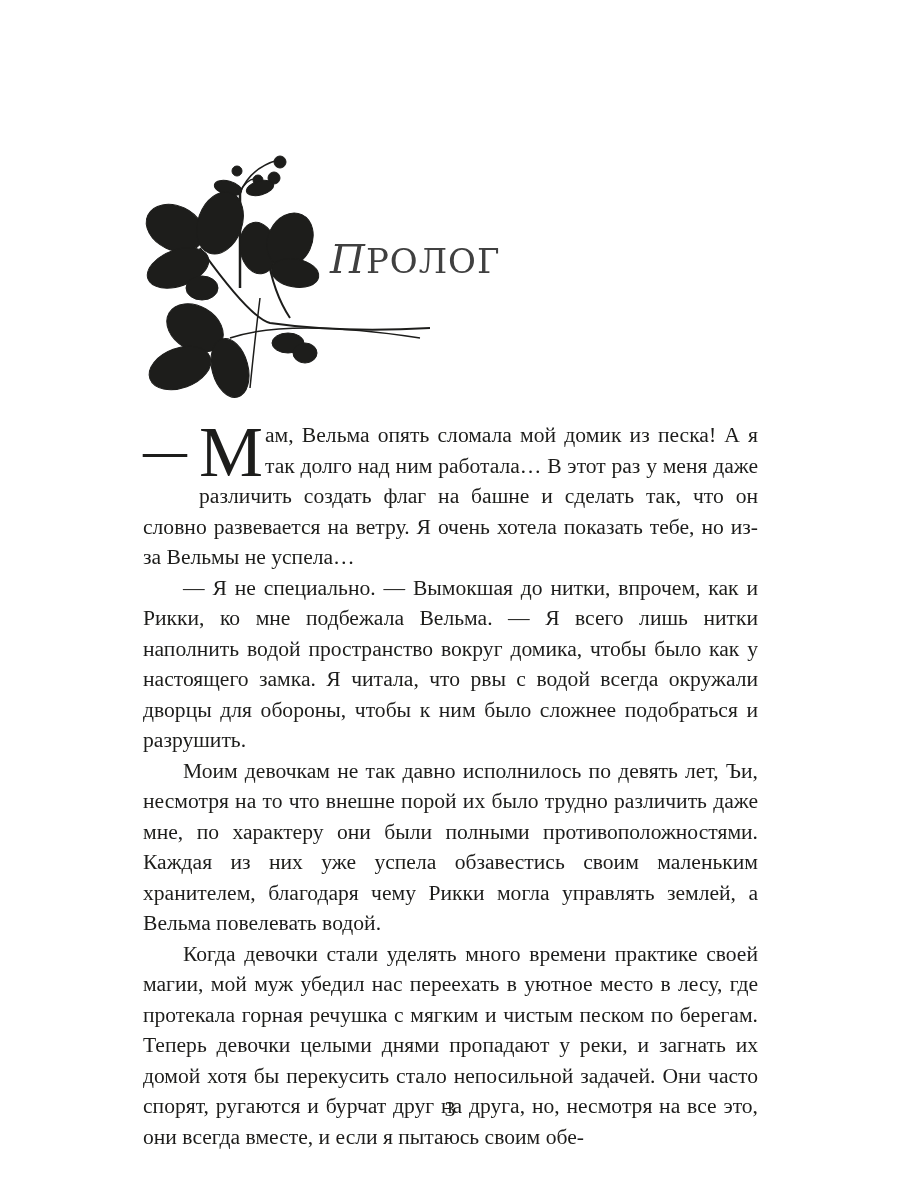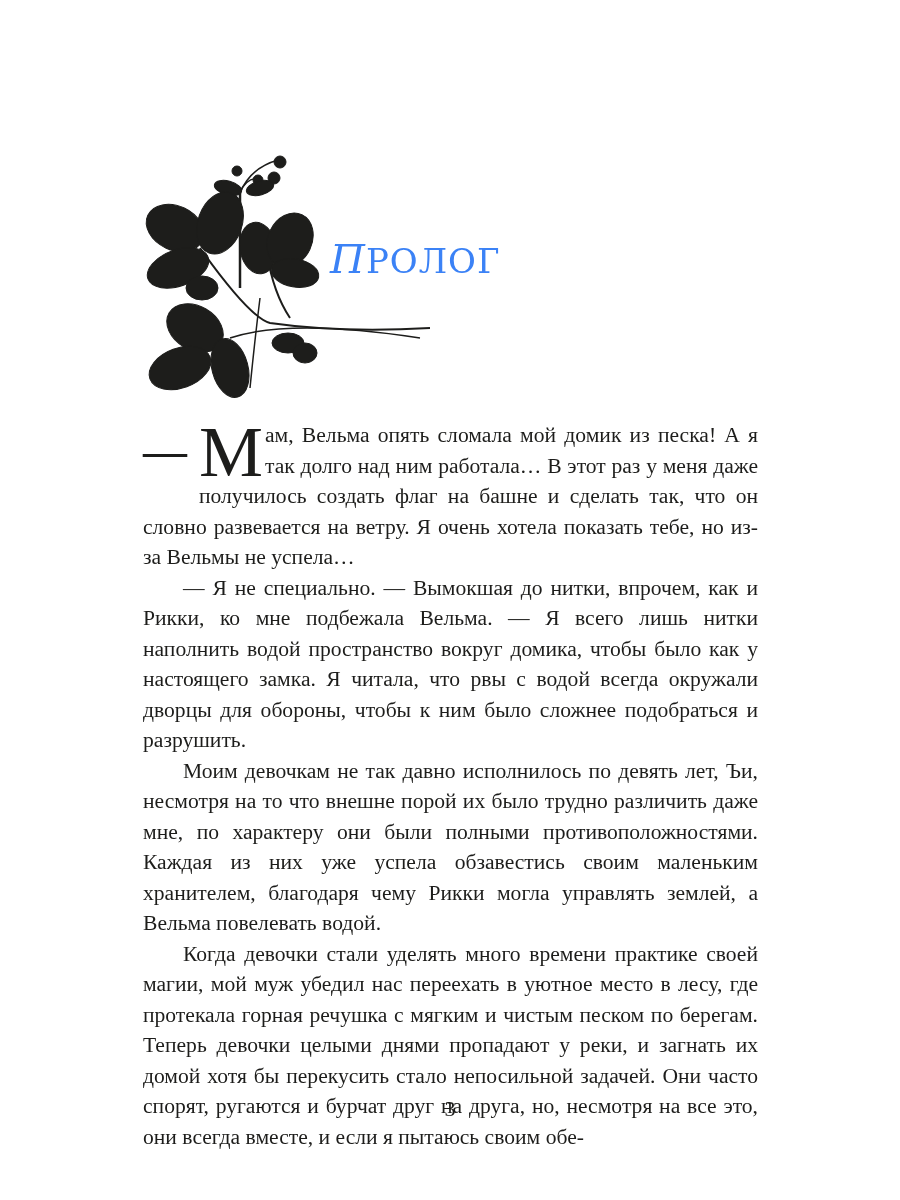--- a/index.html
+++ b/index.html
@@ -1,20 +1,20 @@
 <!DOCTYPE html>
 <html><head>
   <meta charset="utf-8">
   <style>
     html, body { margin: 0; padding: 0; background: #ffffff; }
     body { width: 900px; height: 1200px; position: relative; overflow: hidden;
       font-family: "Liberation Serif", "DejaVu Serif", serif; color: #1d1d1b; }
     .illustration { position: absolute; left: 140px; top: 148px; width: 300px; height: 250px; }
     .chapter-title { position: absolute; left: 330px; top: 236px; font-size: 34px;
-      letter-spacing: 1px; font-family: "DejaVu Serif", serif; color: #3b82f6; }
+      letter-spacing: 1px; font-family: "DejaVu Serif", serif; color: #404040; }
     .chapter-title .cap { font-size: 40px; font-style: italic; }
     .body-text { position: absolute; left: 143px; top: 420px; width: 615px;
       font-size: 21.6px; line-height: 30.5px; text-align: justify; }
     .para { margin: 0; }
     .para.indent { text-indent: 40px; }
     .first-para { position: relative; }
     .dash-lead { float: left; font-size: 44px; line-height: 60px; margin-right: 12px; margin-top: 2px; font-weight: bold; }
     .dropcap { float: left; font-size: 72px; line-height: 56px; margin-top: 4px; margin-right: 2px; }
     .page-number { position: absolute; left: 0; right: 0; top: 1096px; text-align: center; font-size: 22px; }
   </style>
@@ -62,20 +62,20 @@
 </div>
 
 <div class="chapter-title">
   <span class="cap">П</span><span>РОЛОГ</span>
 </div>
 
 <div class="body-text">
   <p class="para first-para">
     <span class="dash-lead">—</span>
     <span class="dropcap">М</span>
-    <span>ам, Вельма опять сломала мой домик из песка! А я так долго над ним работала… В этот раз у меня даже получилось создать флаг на башне и сделать так, что он словно развевается на ветру. Я очень хотела показать тебе, но из-за Вельмы не успела…</span>
+    <span>ам, Вельма опять сломала мой домик из песка! А я так долго над ним работала… В этот раз у меня даже различить создать флаг на башне и сделать так, что он словно развевается на ветру. Я очень хотела показать тебе, но из-за Вельмы не успела…</span>
   </p>
   <p class="para indent">— Я не специально. — Вымокшая до нитки, впрочем, как и Рикки, ко мне подбежала Вельма. — Я всего лишь нитки наполнить водой пространство вокруг домика, чтобы было как у настоящего замка. Я читала, что рвы с водой всегда окружали дворцы для обороны, чтобы к ним было сложнее подобраться и разрушить.</p>
   <p class="para indent">Моим девочкам не так давно исполнилось по девять лет, Ъи, несмотря на то что внешне порой их было трудно различить даже мне, по характеру они были полными противоположностями. Каждая из них уже успела обзавестись своим маленьким хранителем, благодаря чему Рикки могла управлять землей, а Вельма повелевать водой.</p>
   <p class="para indent">Когда девочки стали уделять много времени практике своей магии, мой муж убедил нас переехать в уютное место в лесу, где протекала горная речушка с мягким и чистым песком по берегам. Теперь девочки целыми днями пропадают у реки, и загнать их домой хотя бы перекусить стало непосильной задачей. Они часто спорят, ругаются и бурчат друг на друга, но, несмотря на все это, они всегда вместе, и если я пытаюсь своим обе-</p>
 </div>
 
 <div class="page-number">3</div>
 
 </body></html>

